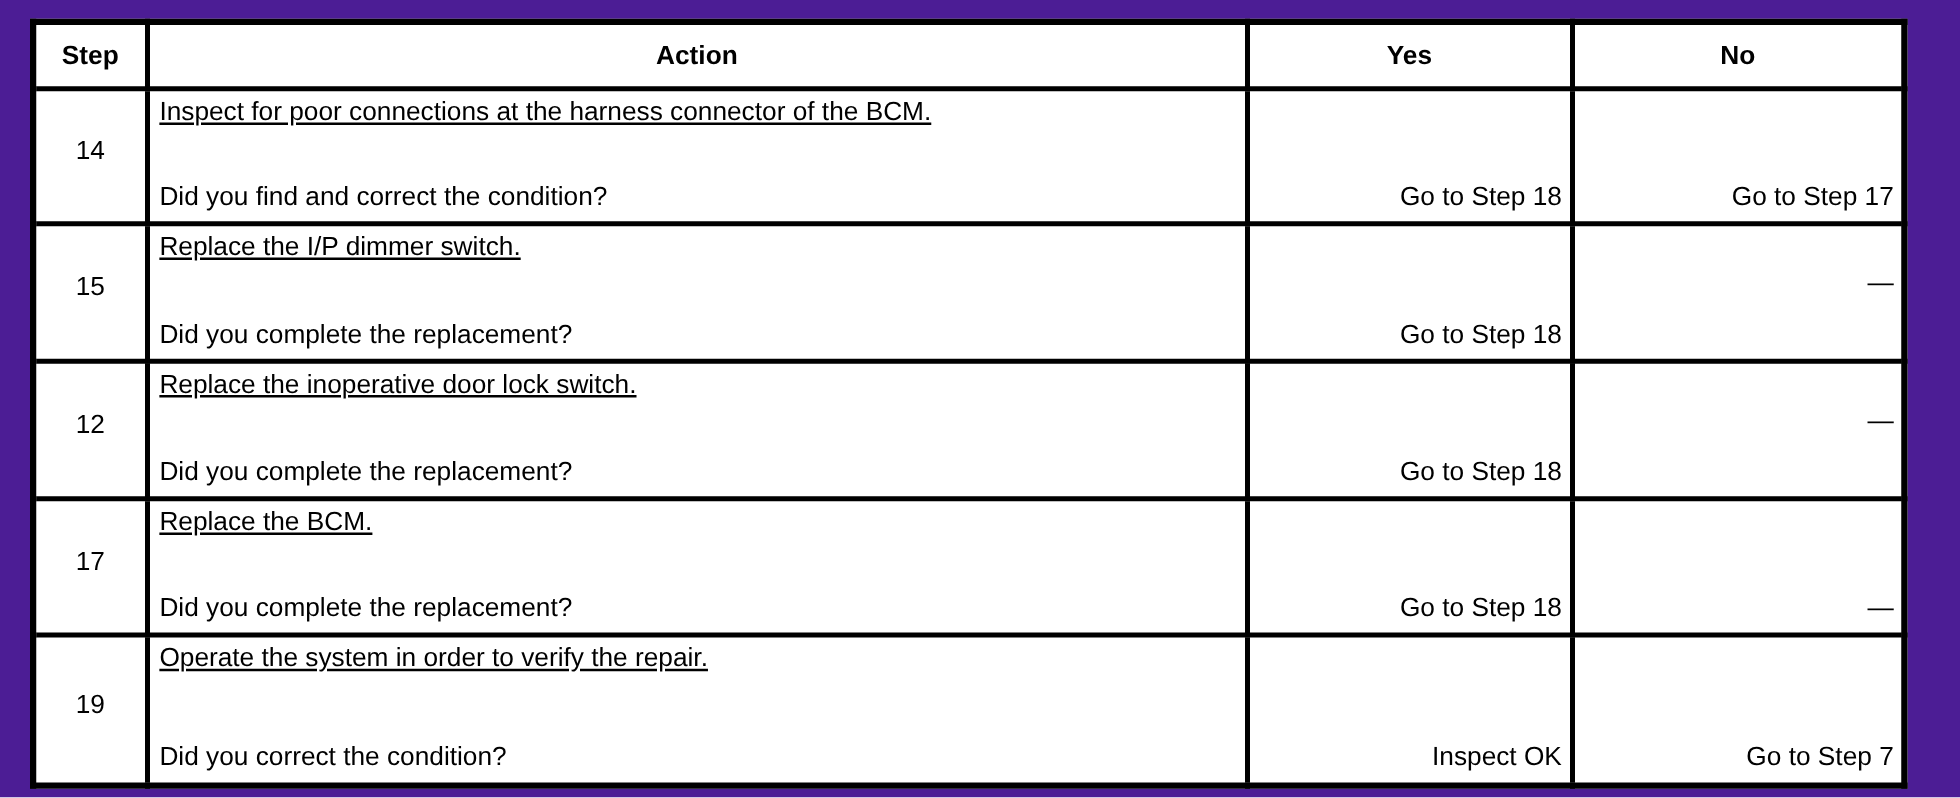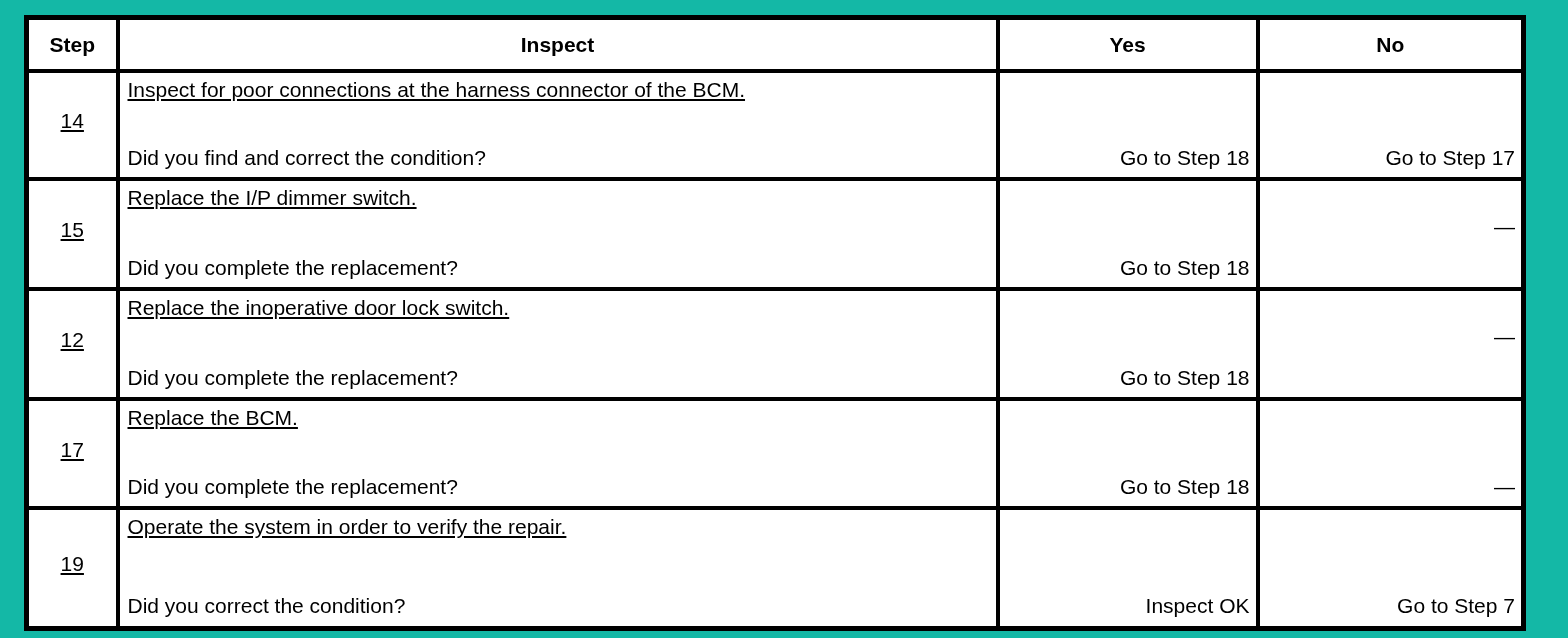--- a/index.html
+++ b/index.html
@@ -8,21 +8,21 @@
     background: #ffffff;
     width: 1568px;
     height: 638px;
     font-family: "Liberation Sans", "DejaVu Sans", sans-serif;
     color: #000000;
   }
   .doc-canvas {
     position: relative;
     width: 1568px;
     height: 638px;
-    background: #14b8a6;
+    background: #4c1d95;
     overflow: hidden;
   }
   table.diag-table {
     position: absolute;
     left: 24px;
     top: 15px;
     width: 1497px;
     border-collapse: collapse;
     table-layout: fixed;
     border: 5px solid #000000;
@@ -40,21 +40,20 @@
     font-size: 22px;
     text-align: center;
     vertical-align: middle;
     height: 45px;
     padding: 2px 4px;
   }
   td.step-cell {
     text-align: center;
     vertical-align: middle;
     padding: 0 4px 8px 4px;
-    text-decoration: underline;
   }
   td.action-cell {
     position: relative;
     vertical-align: top;
     text-align: left;
     padding: 4px 10px 40px 8px;
     text-decoration: underline;
   }
   .question-line {
     position: absolute;
@@ -85,21 +84,21 @@
   <table class="diag-table">
     <colgroup>
       <col style="width:91px">
       <col style="width:880px">
       <col style="width:260px">
       <col style="width:266px">
     </colgroup>
     <thead>
       <tr>
         <th class="hdr">Step</th>
-        <th class="hdr">Inspect</th>
+        <th class="hdr">Action</th>
         <th class="hdr">Yes</th>
         <th class="hdr">No</th>
       </tr>
     </thead>
     <tbody>
       <tr class="row-h1">
         <td class="step-cell">14</td>
         <td class="action-cell">
           <div>Inspect for poor connections at the harness connector of the BCM.</div>
           <div class="question-line">Did you find and correct the condition?</div>

